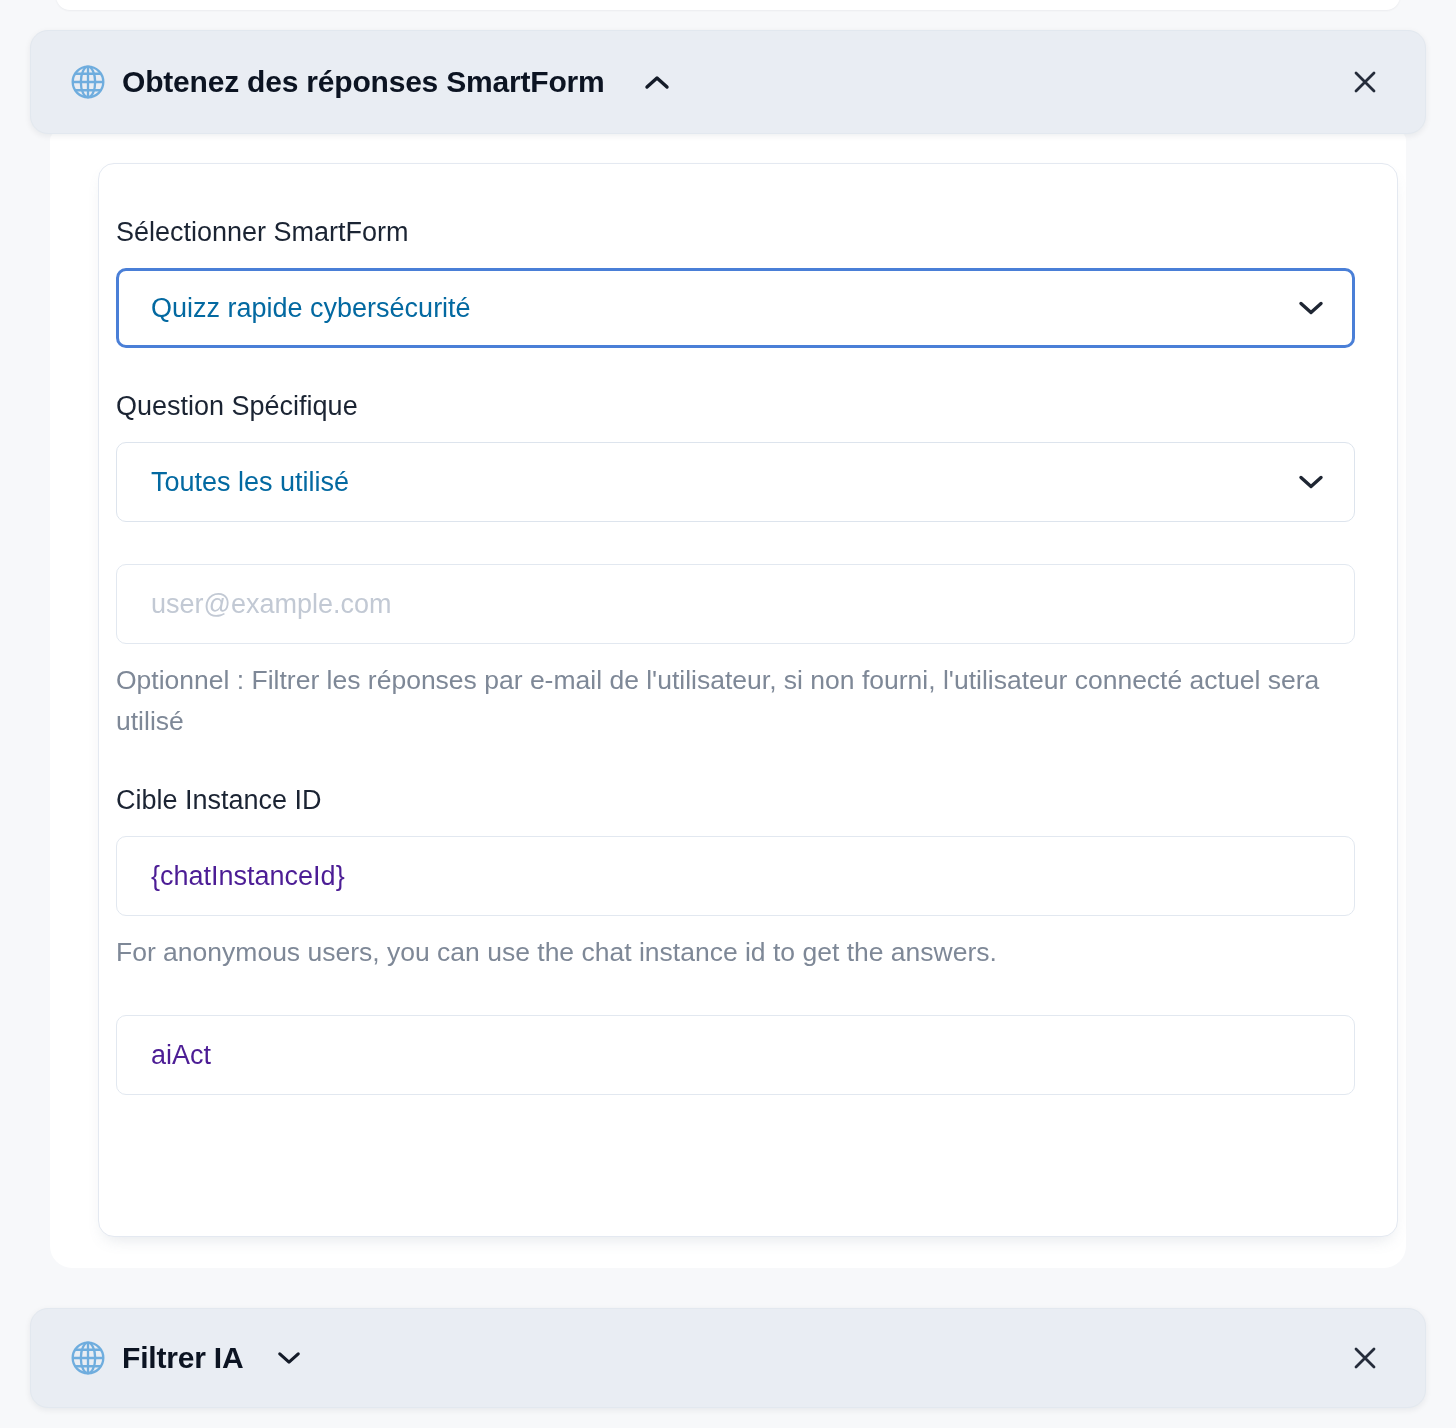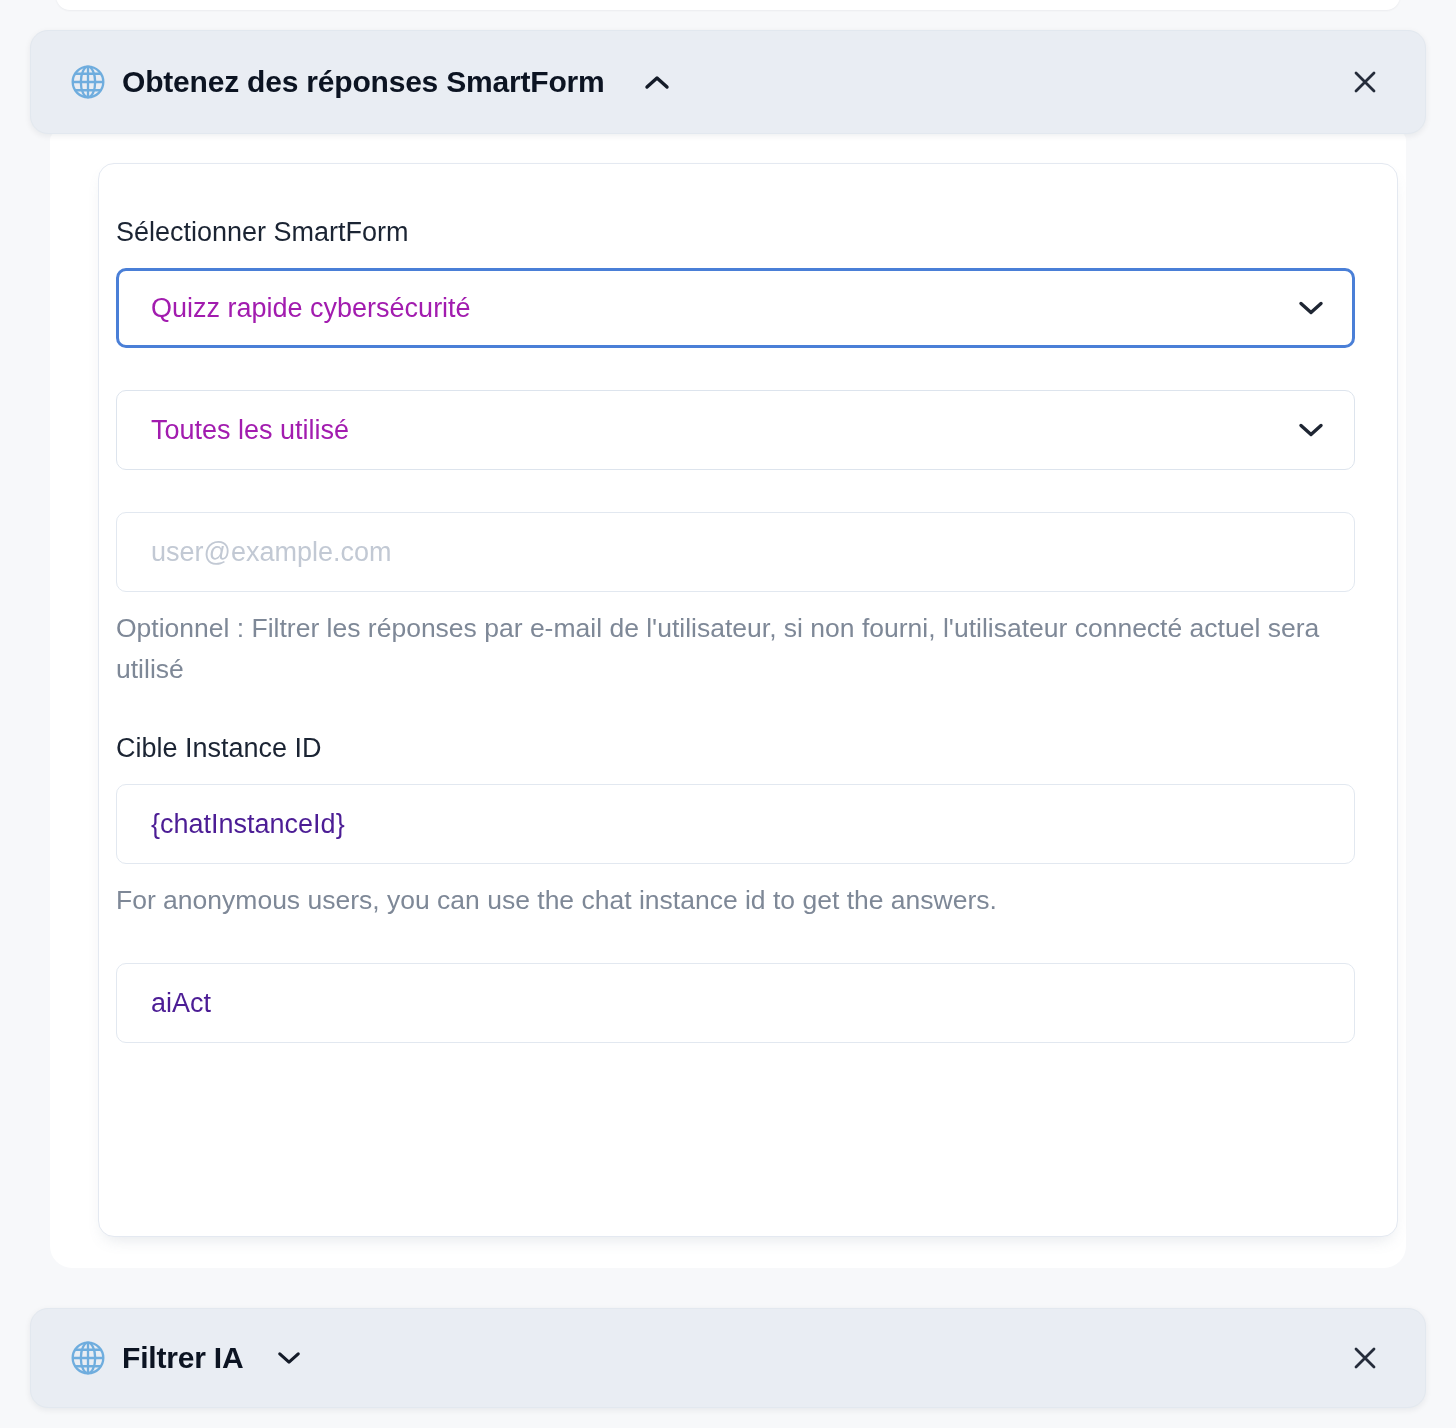--- a/index.html
+++ b/index.html
@@ -68,21 +68,21 @@
     color:#1b2433;
     margin-bottom:20px;
   }
 
   .select-control {
     height:80px; width:100%;
     display:flex; align-items:center;
     border:1px solid #dde4ed; border-radius:10px;
     background:#ffffff;
     padding:0 30px 0 34px;
-    font-size:27px; color:#a21caf;
+    font-size:27px; color:#0369a1;
     cursor:pointer;
   }
   .select-control.focused {
     border:3px solid #4a7fd7;
     padding:0 28px 0 32px;
   }
   .select-chevron { margin-left:auto; display:flex; }
 
   .text-input {
     width:100%; height:80px;
@@ -142,20 +142,21 @@
         <span>Quizz rapide cybersécurité</span>
         <span class="select-chevron">
           <svg width="26" height="16" viewBox="0 0 26 16" fill="none">
             <path d="M3 3.5 L13 12.5 L23 3.5" stroke="#1f2633" stroke-width="3.4" stroke-linecap="round" stroke-linejoin="round"></path>
           </svg>
         </span>
       </div>
     </div>
 
     <div class="field-group">
+      <label class="field-label">Question Spécifique</label>
       <div class="select-control" role="combobox">
         <span>Toutes les utilisé</span>
         <span class="select-chevron">
           <svg width="26" height="16" viewBox="0 0 26 16" fill="none">
             <path d="M3 3.5 L13 12.5 L23 3.5" stroke="#1f2633" stroke-width="3.4" stroke-linecap="round" stroke-linejoin="round"></path>
           </svg>
         </span>
       </div>
     </div>
 

